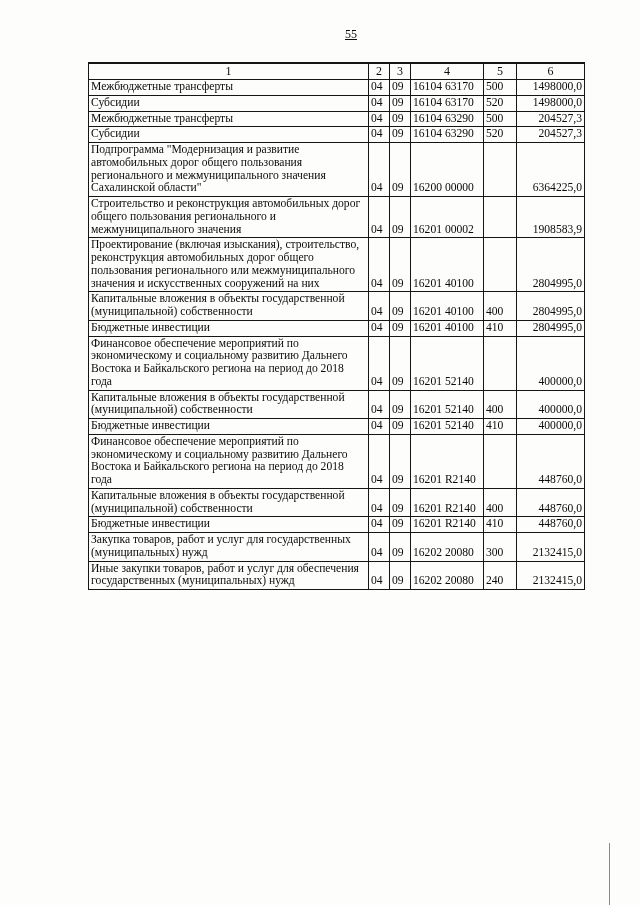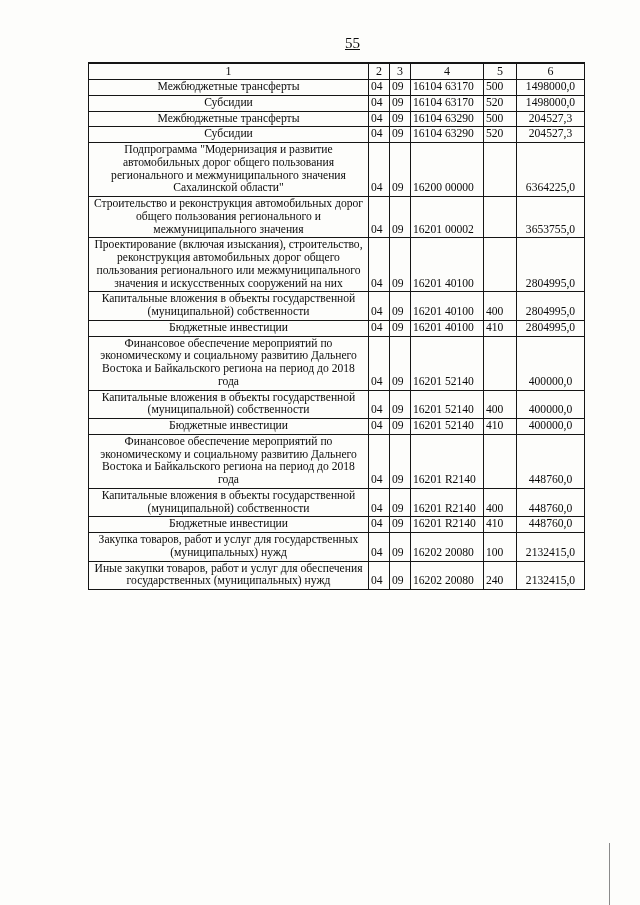--- a/index.html
+++ b/index.html
@@ -5,22 +5,22 @@
   html,body{margin:0;padding:0;}
   body{
     width:640px;height:905px;
     background:#fdfdfb;
     font-family:"Liberation Serif","DejaVu Serif",serif;
     color:#0b0b0b;
     position:relative;
     overflow:hidden;
   }
   .page-number{
-    position:absolute;top:35px;left:345px;
-    font-size:15px;
+    position:absolute;top:27px;left:345px;
+    font-size:12px;
     text-decoration:underline;
   }
   table.budget{
     position:absolute;left:88px;top:62px;
     width:496px;
     border-collapse:collapse;
     table-layout:fixed;
     font-size:11.6px;
     line-height:1.1;
   }
@@ -31,30 +31,30 @@
   }
   table.budget{border-top:2px solid #151515;}
   th{
     font-weight:normal;
     text-align:center;
     font-size:12px;
     padding:2px 0;
   }
   td.name{
     vertical-align:top;
-    text-align:center;
+    text-align:left;
   }
   td.num{
     vertical-align:bottom;
     text-align:left;
     white-space:nowrap;
   }
   td.amount{
     vertical-align:bottom;
-    text-align:center;
+    text-align:right;
     padding-right:3px;
     white-space:nowrap;
   }
   .scan-line{
     position:absolute;
     left:609px;top:843px;
     width:1px;height:62px;
     background:#8a8a8a;
   }
 </style>
@@ -122,21 +122,21 @@
         <td class="num">16200 00000</td>
         <td class="num"></td>
         <td class="amount">6364225,0</td>
       </tr>
       <tr>
         <td class="name">Строительство и реконструкция автомобильных дорог общего пользования регионального и межмуниципального значения</td>
         <td class="num">04</td>
         <td class="num">09</td>
         <td class="num">16201 00002</td>
         <td class="num"></td>
-        <td class="amount">3653755,0</td>
+        <td class="amount">1908583,9</td>
       </tr>
       <tr>
         <td class="name">Проектирование (включая изыскания), строительство, реконструкция автомобильных дорог общего пользования регионального или межмуниципального значения и искусственных сооружений на них</td>
         <td class="num">04</td>
         <td class="num">09</td>
         <td class="num">16201 40100</td>
         <td class="num"></td>
         <td class="amount">2804995,0</td>
       </tr>
       <tr>
@@ -201,21 +201,21 @@
         <td class="num">09</td>
         <td class="num">16201 R2140</td>
         <td class="num">410</td>
         <td class="amount">448760,0</td>
       </tr>
       <tr>
         <td class="name">Закупка товаров, работ и услуг для государственных (муниципальных) нужд</td>
         <td class="num">04</td>
         <td class="num">09</td>
         <td class="num">16202 20080</td>
-        <td class="num">100</td>
+        <td class="num">300</td>
         <td class="amount">2132415,0</td>
       </tr>
       <tr>
         <td class="name">Иные закупки товаров, работ и услуг для обеспечения государственных (муниципальных) нужд</td>
         <td class="num">04</td>
         <td class="num">09</td>
         <td class="num">16202 20080</td>
         <td class="num">240</td>
         <td class="amount">2132415,0</td>
       </tr>

